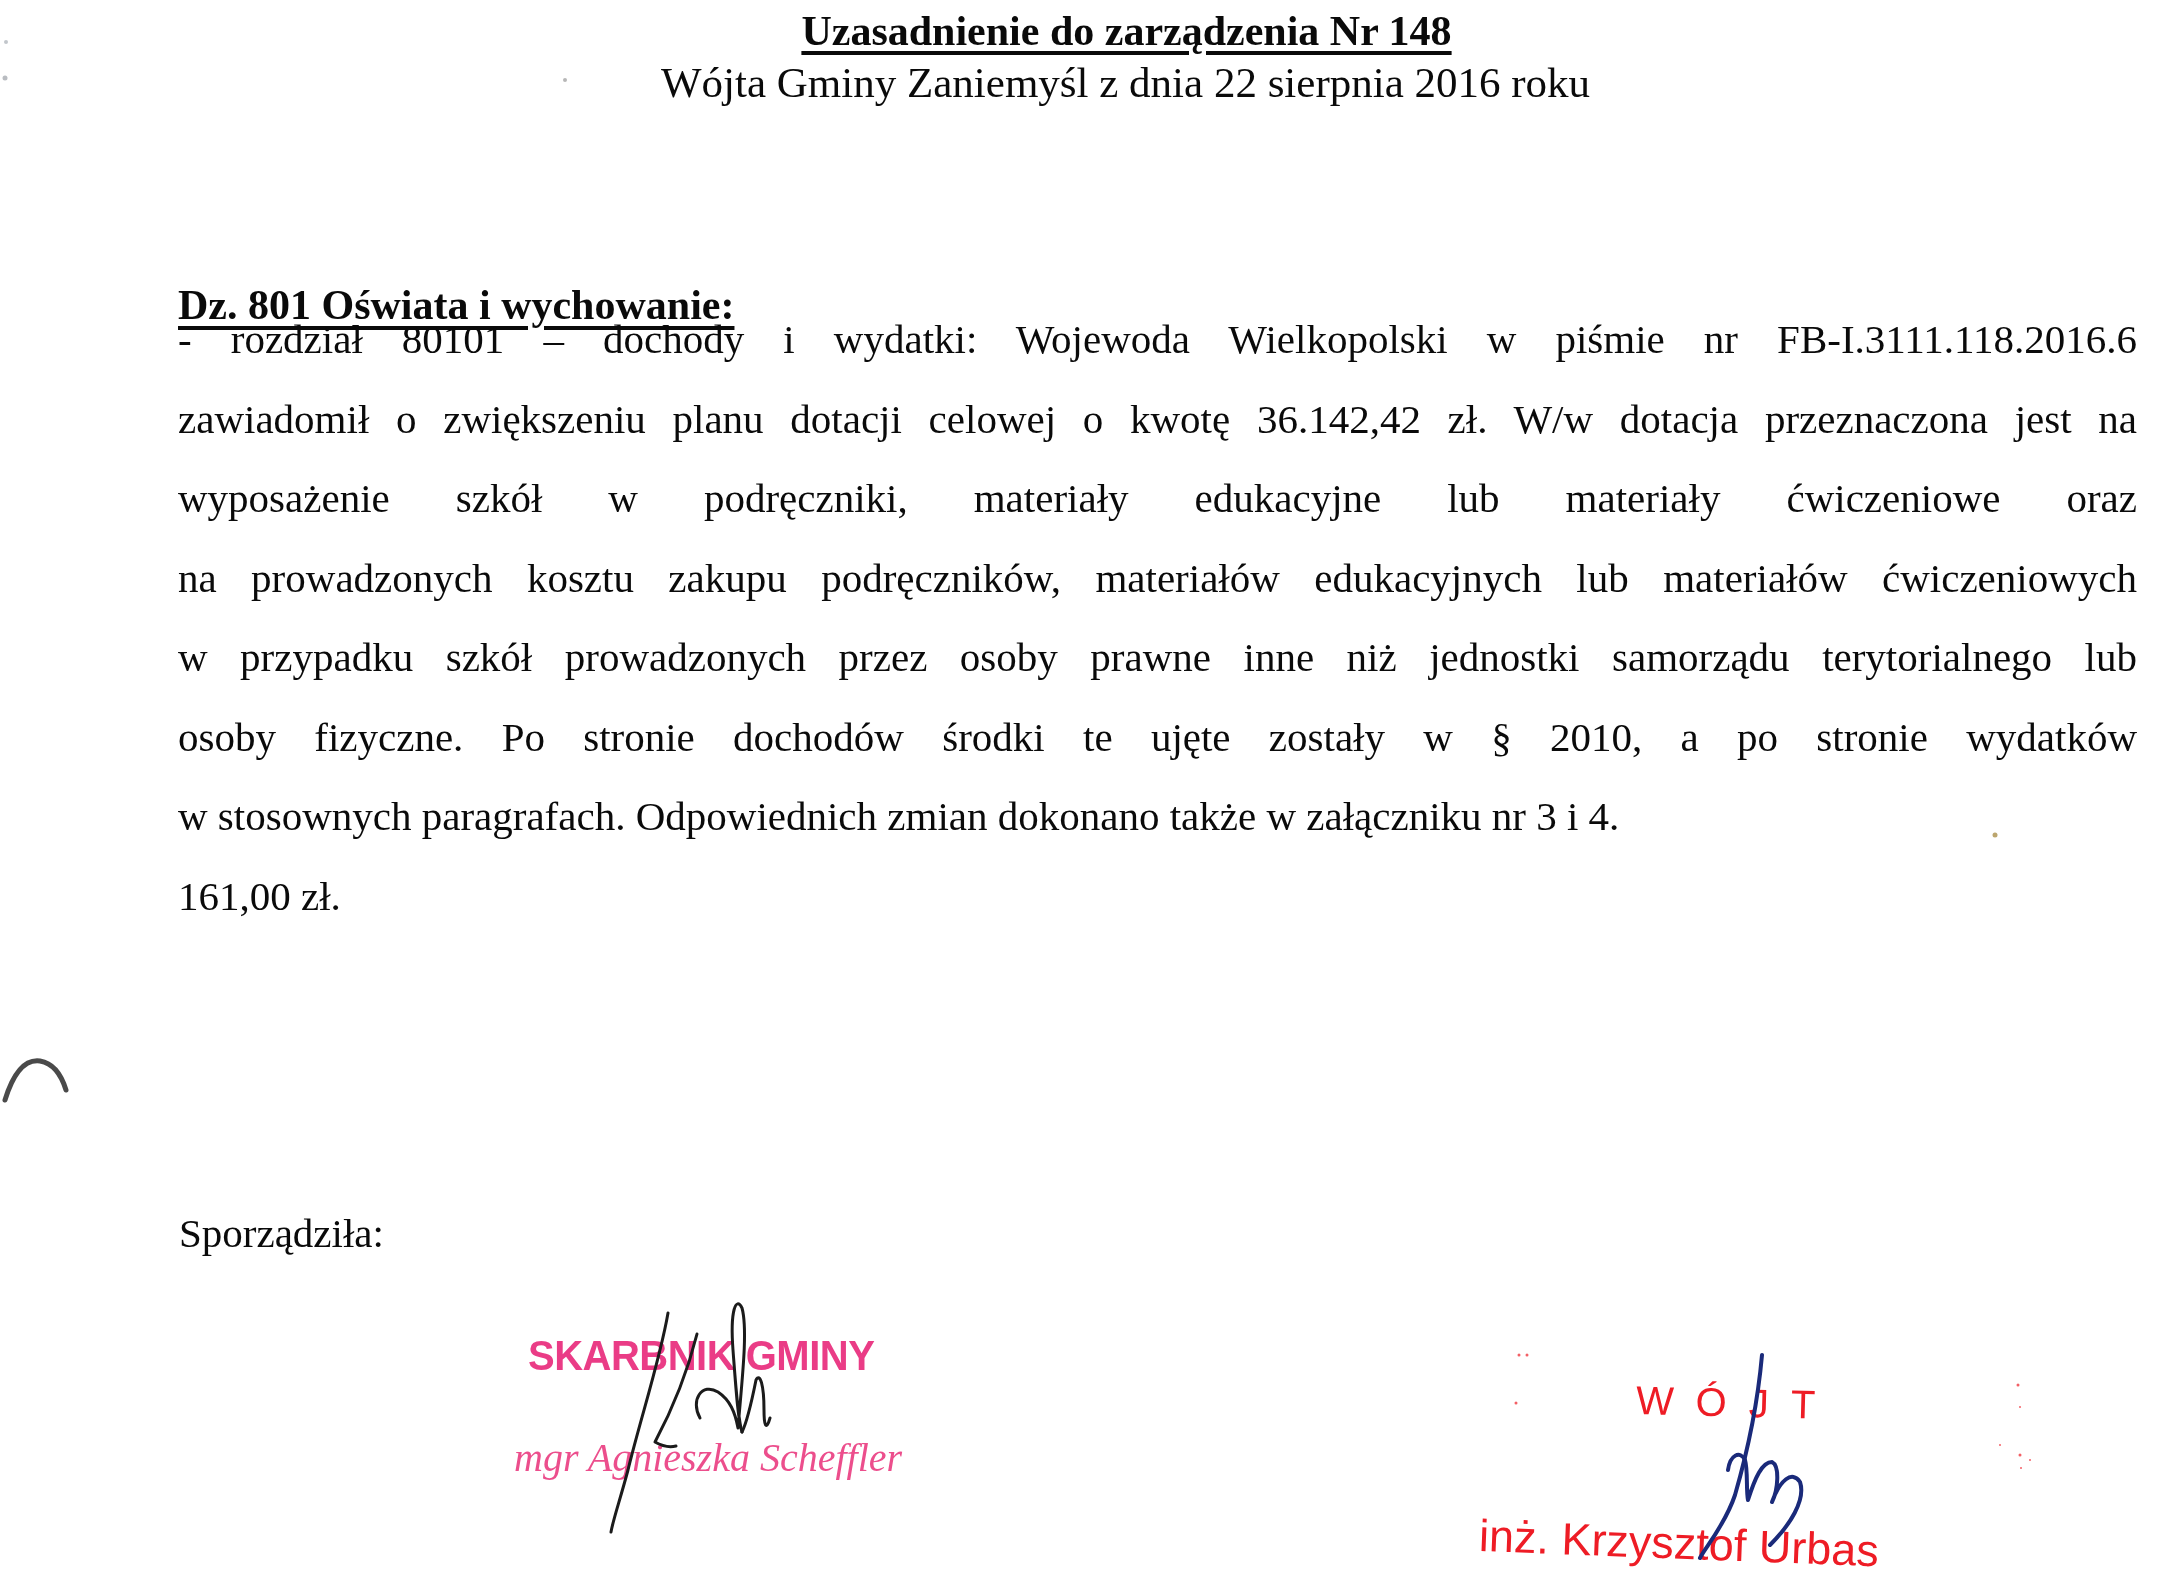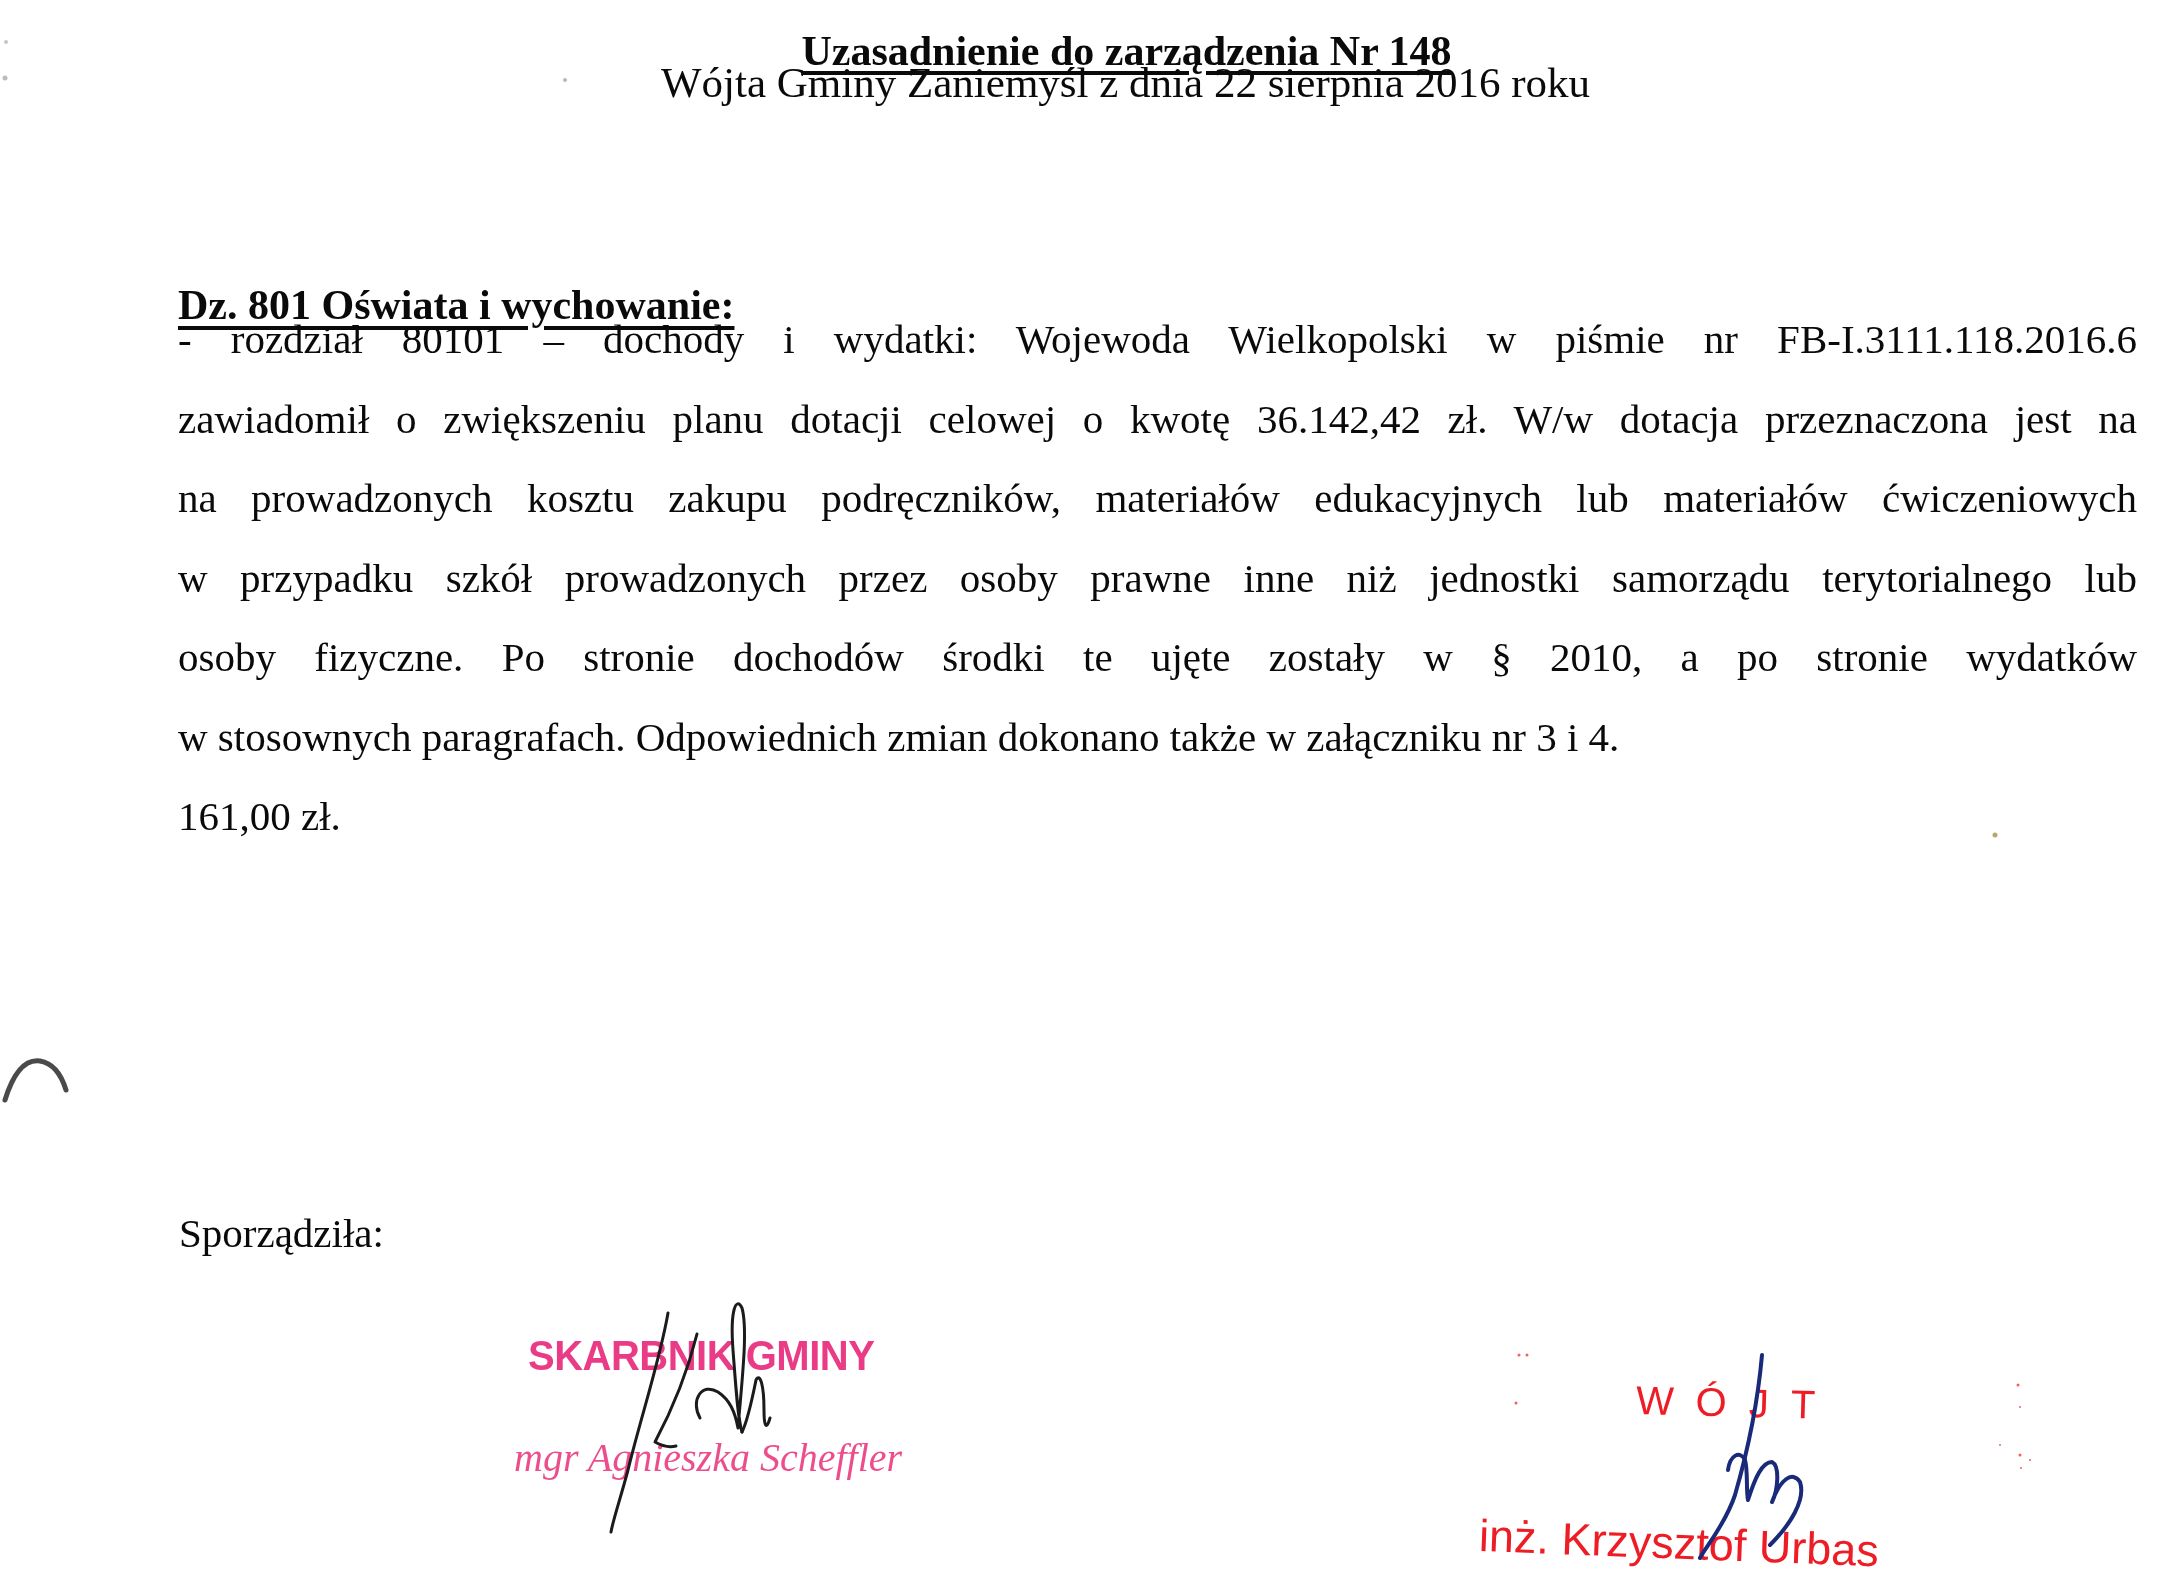--- a/index.html
+++ b/index.html
@@ -7,21 +7,21 @@
     width: 2159px; height: 1596px; position: relative; overflow: hidden;
     font-family: "Liberation Serif", "DejaVu Serif", serif;
     color: #0a0a0a;
   }
   .abs { position: absolute; }
 
   
   .doc-title {
     left: 0; width: 2159px; top: 6px;
     text-align: center; padding-left: 94px; box-sizing: border-box;
-    font-weight: bold; font-size: 42px; line-height: 50px; margin-top: 20px;
+    font-weight: bold; font-size: 42px; line-height: 50px;
   }
   .doc-title span { text-decoration: underline; text-decoration-thickness: 4px; text-underline-offset: 6px; }
   .doc-subtitle {
     left: 661px; top: 58px; font-size: 43px; line-height: 50px; white-space: nowrap;
   }
 
   
   .section-heading {
     left: 178px; top: 236px; font-weight: bold; font-size: 42px; line-height: 50px;
     text-decoration: underline; text-decoration-thickness: 4px; text-underline-offset: 7px;
@@ -99,20 +99,21 @@
 <div class="abs doc-title">
   <span>Uzasadnienie do zarządzenia Nr 148</span>
 </div>
 <div class="abs doc-subtitle">Wójta Gminy Zaniemyśl z dnia 22 sierpnia 2016 roku</div>
 
 <div class="abs section-heading">Dz. 801 Oświata i wychowanie:</div>
 
 <div class="abs body-text">
   <span class="line">- rozdział 80101 – dochody i wydatki: Wojewoda Wielkopolski w piśmie nr FB-I.3111.118.2016.6</span>
   <span class="line">zawiadomił o zwiększeniu planu dotacji celowej o kwotę 36.142,42 zł. W/w dotacja przeznaczona jest na</span>
+  <span class="line">wyposażenie szkół w podręczniki, materiały edukacyjne lub materiały ćwiczeniowe oraz</span>
   <span class="line">na prowadzonych kosztu zakupu podręczników, materiałów edukacyjnych lub materiałów ćwiczeniowych</span>
   <span class="line">w przypadku szkół prowadzonych przez osoby prawne inne niż jednostki samorządu terytorialnego lub</span>
   <span class="line">osoby fizyczne. Po stronie dochodów środki te ujęte zostały w § 2010, a po stronie wydatków</span>
   <span class="line last">w stosownych paragrafach. Odpowiednich zmian dokonano także w załączniku nr 3 i 4.</span>
   <span class="line last">161,00 zł.</span>
 </div>
 
 <div class="abs prepared-label">Sporządziła:</div>
 
 <div class="abs stamp-left-title">SKARBNIK GMINY</div>

